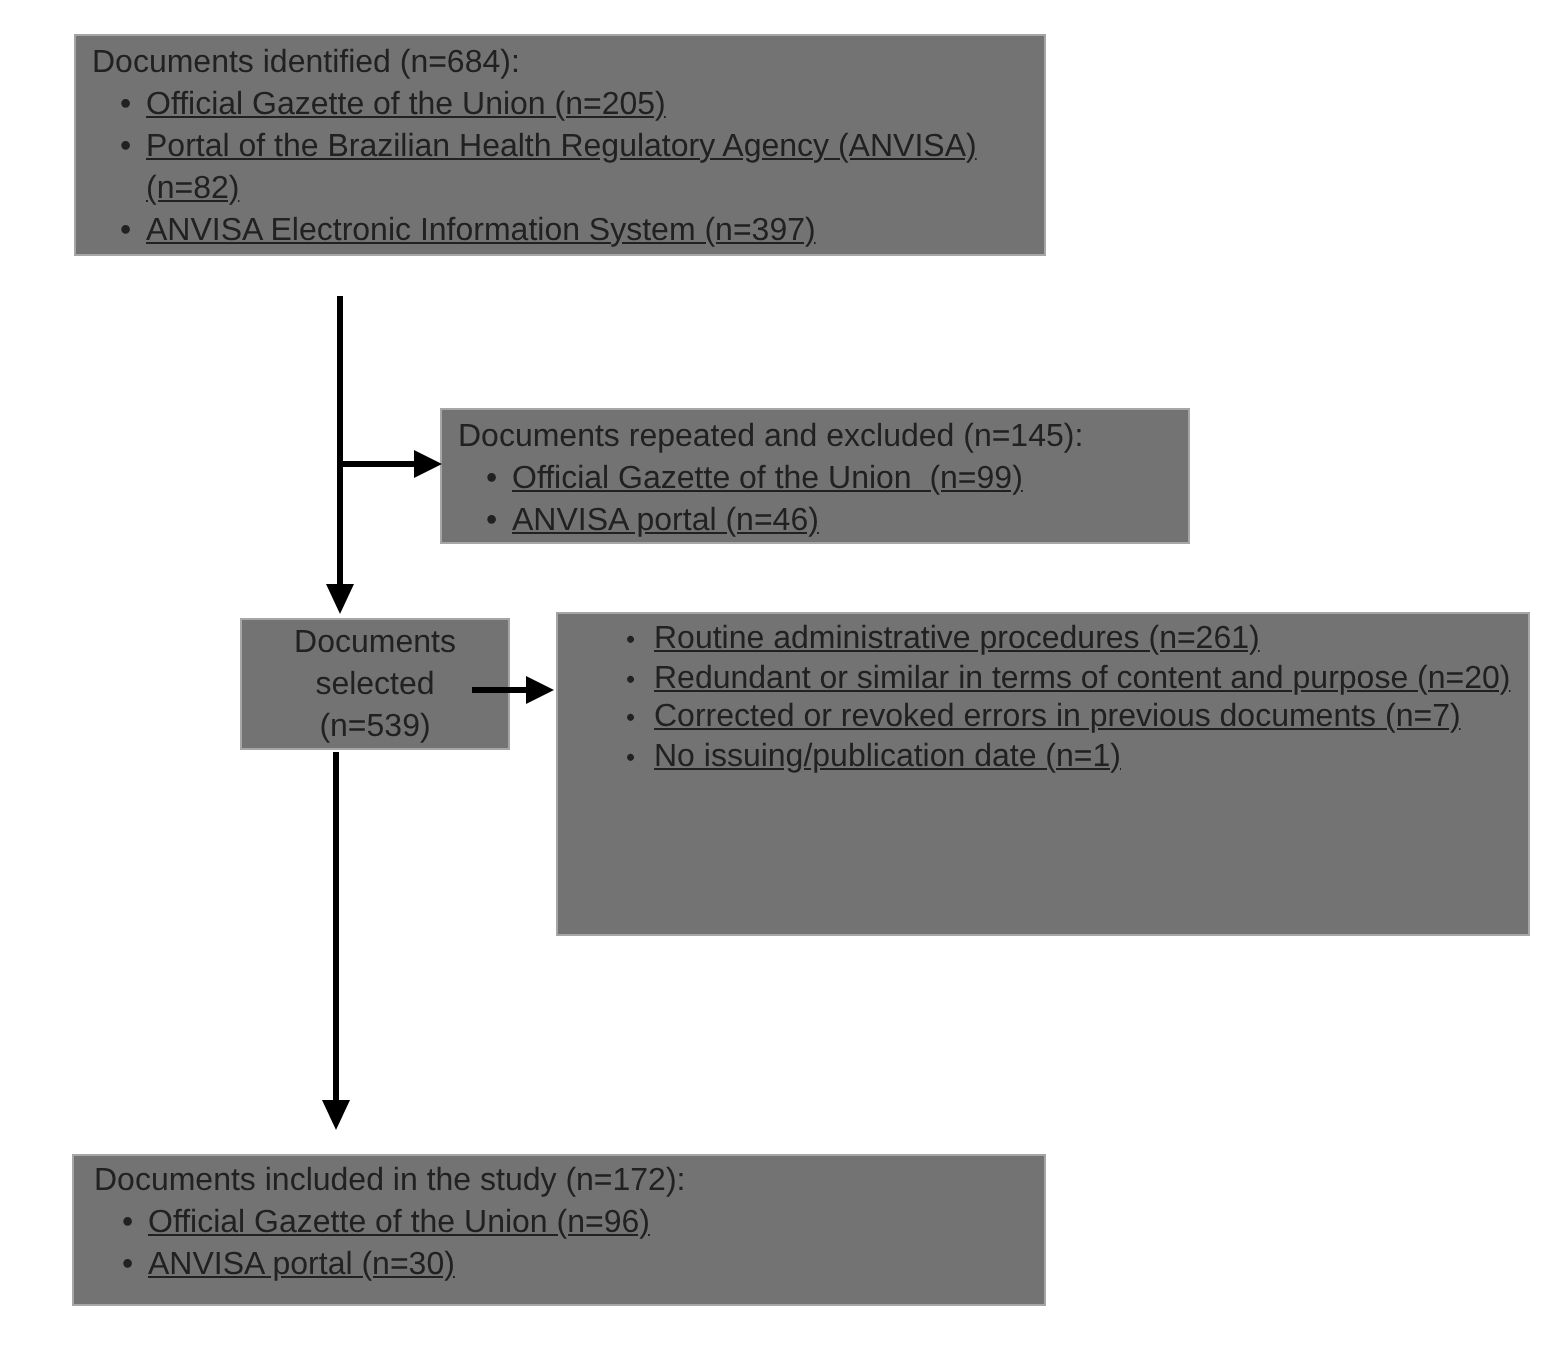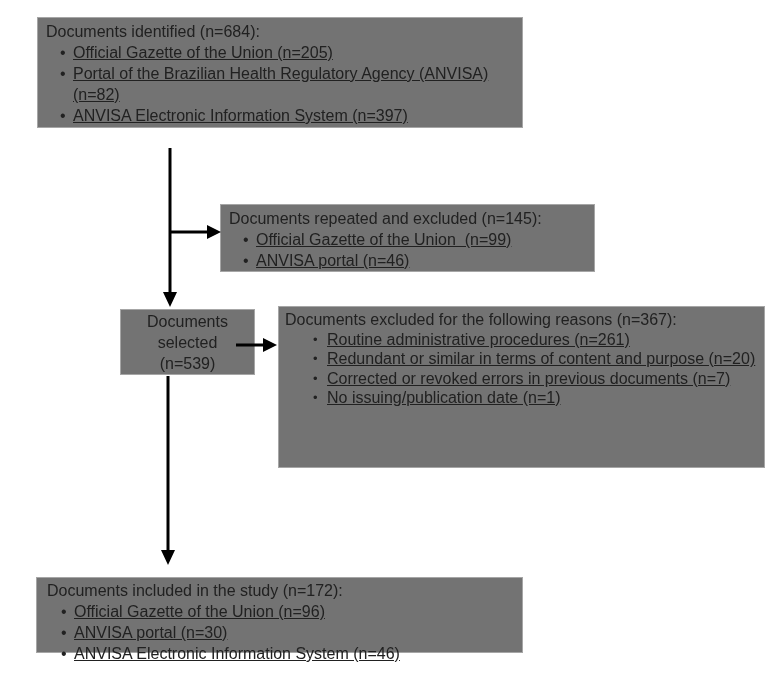--- a/index.html
+++ b/index.html
@@ -56,35 +56,33 @@
       <li>Official Gazette of the Union  (n=99)</li>
       <li>ANVISA portal (n=46)</li>
     </ul>
 </div>
 
 <div class="flow-box" id="box-selected">
   <div class="box-title">Documents selected (n=539)</div>
 </div>
 
 <div class="flow-box" id="box-excluded">
-  <div class="box-title">Documents excluded for the following reasons (n=367):</div>
   <ul class="bullets">
       <li>Routine administrative procedures (n=261)</li>
       <li>Redundant or similar in terms of content and purpose (n=20)</li>
       <li>Corrected or revoked errors in previous documents (n=7)</li>
       <li>No issuing/publication date (n=1)</li>
     </ul>
 </div>
 
 <div class="flow-box" id="box-included">
   <div class="box-title">Documents included in the study (n=172):</div>
   <ul class="bullets">
       <li>Official Gazette of the Union (n=96)</li>
       <li>ANVISA portal (n=30)</li>
-      <li>ANVISA Electronic Information System (n=46)</li>
     </ul>
 </div>
 
 <svg id="arrow-layer" width="778" height="675" viewBox="0 0 778 675" xmlns="http://www.w3.org/2000/svg">
   <g stroke="#000000" stroke-width="3" fill="#000000">
     <g>
       <line x1="170" y1="148" x2="170" y2="294"></line>
       <polygon points="163,292 177,292 170,307" stroke="none"></polygon>
     </g>
     <g>

